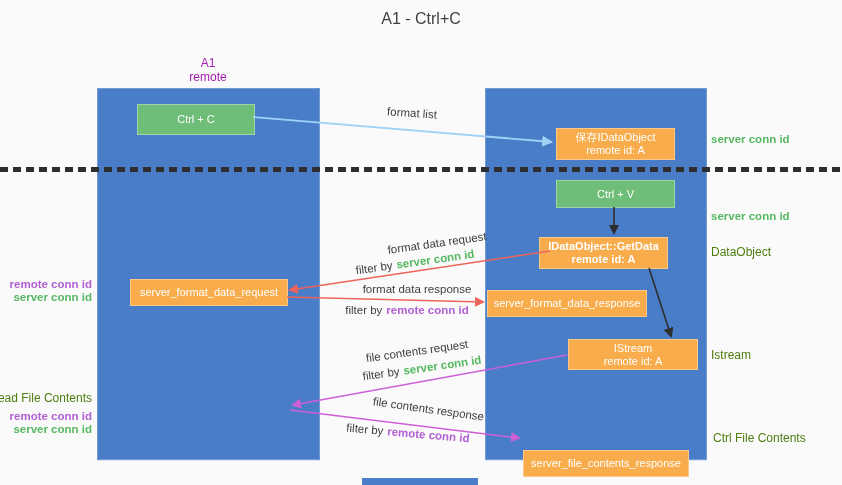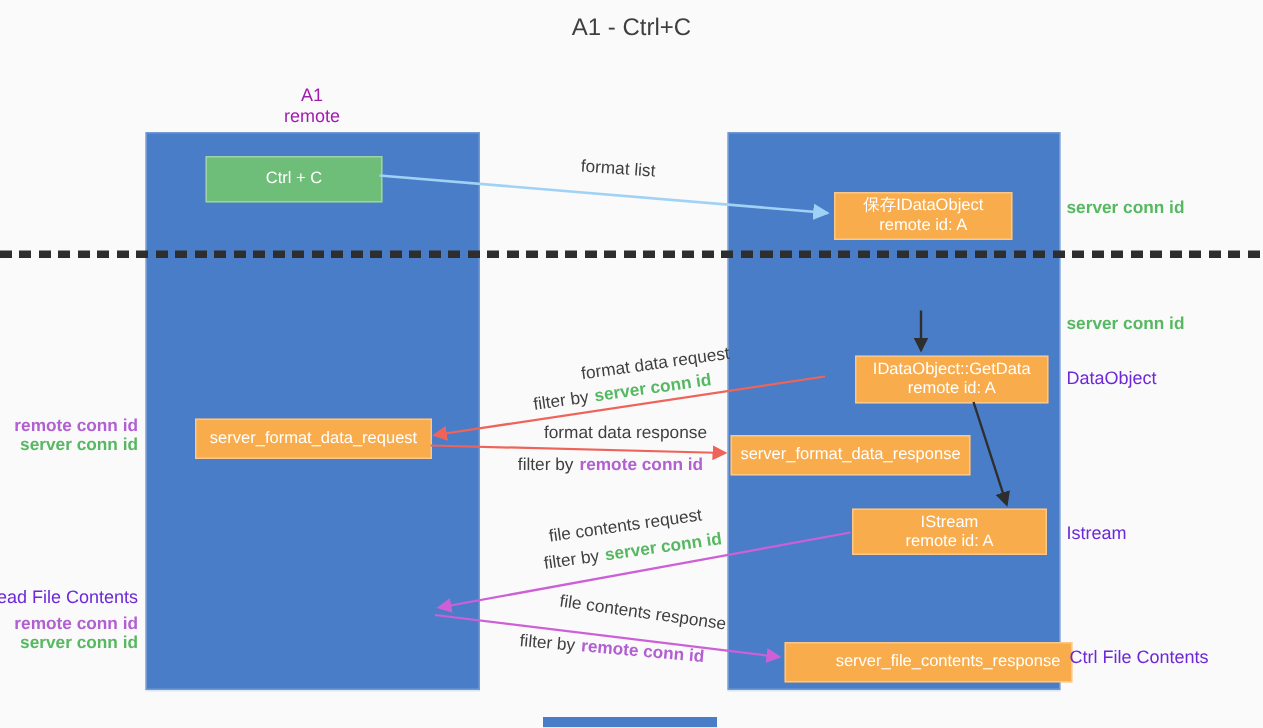--- a/index.html
+++ b/index.html
@@ -20,21 +20,21 @@
   .arrows{position:absolute;left:0;top:0;pointer-events:none;}
   .flow{position:absolute;font-size:11.5px;color:var(--text_dark,#3f3f3f);
         white-space:nowrap;text-align:center;}
   .hl-green{color:var(--label_green,#57b862);font-weight:bold;}
   .hl-purple{color:var(--label_purple,#b25fd2);font-weight:bold;}
   .pfx{margin-right:4px;}
   .side{position:absolute;font-size:11.5px;white-space:nowrap;color:var(--text_dark,#3f3f3f);}
   .side.l{right:750px;text-align:right;}
   .side.bold-green{color:var(--label_green,#57b862);font-weight:bold;}
   .side.bold-purple{color:var(--label_purple,#b25fd2);font-weight:bold;}
-  .side.plain{font-size:12px;color:#6d28d9;}
+  .side.plain{font-size:12px;color:#4d7c0f;}
   .bottom-strip{position:absolute;left:362px;top:478px;width:116px;height:7px;
                 background:var(--column_blue,#4a7dc8);}
 </style>
 </head>
 <body>
 
 <div class="canvas">
 
   <div class="title">
     <div>A1 - Ctrl+C</div>
@@ -52,41 +52,44 @@
 
   <div class="box green" style="left:137px;top:104px;width:116px;height:29px;">
     <span>Ctrl + C</span>
   </div>
 
   <div class="box orange" style="left:556px;top:128px;width:117px;height:30px;">
     <span>保存IDataObject</span>
     <span>remote id: A</span>
   </div>
 
+  <div class="box green" style="left:556px;top:180px;width:117px;height:26px;">
+    <span>Ctrl + V</span>
+  </div>
 
-  <div class="box orange" style="left:570px;top:237px;width:127px;height:30px;">
+  <div class="box orange" style="left:539px;top:237px;width:127px;height:30px;font-weight:bold;">
     <span>IDataObject::GetData</span>
     <span>remote id: A</span>
   </div>
 
   <div class="box orange" style="left:487px;top:290px;width:158px;height:25px;">
     <span>server_format_data_response</span>
   </div>
 
   <div class="box orange" style="left:130px;top:279px;width:156px;height:25px;">
     <span>server_format_data_request</span>
   </div>
 
   <div class="box orange" style="left:568px;top:339px;width:128px;height:29px;">
     <span>IStream</span>
     <span>remote id: A</span>
   </div>
 
 
-  <div class="box orange" style="left:523px;top:428px;width:164px;height:25px;padding-left:26px;">
+  <div class="box orange" style="left:523px;top:450px;width:164px;height:25px;">
     <span>server_file_contents_response</span>
   </div>
 
   <svg class="arrows" width="842" height="485">
     <defs>
       <marker id="mBlue" markerWidth="11" markerHeight="11" refX="9" refY="5" orient="auto" markerUnits="userSpaceOnUse" viewBox="0 0 10 10">
         <path d="M0,0 L10,5 L0,10 z" style="fill:var(--arrow_blue,#a0d2f5)"></path>
       </marker>
       <marker id="mBlack" markerWidth="10" markerHeight="10" refX="8" refY="5" orient="auto" markerUnits="userSpaceOnUse" viewBox="0 0 10 10">
         <path d="M0,0 L10,5 L0,10 z" style="fill:var(--arrow_black,#2e2e2e)"></path>

